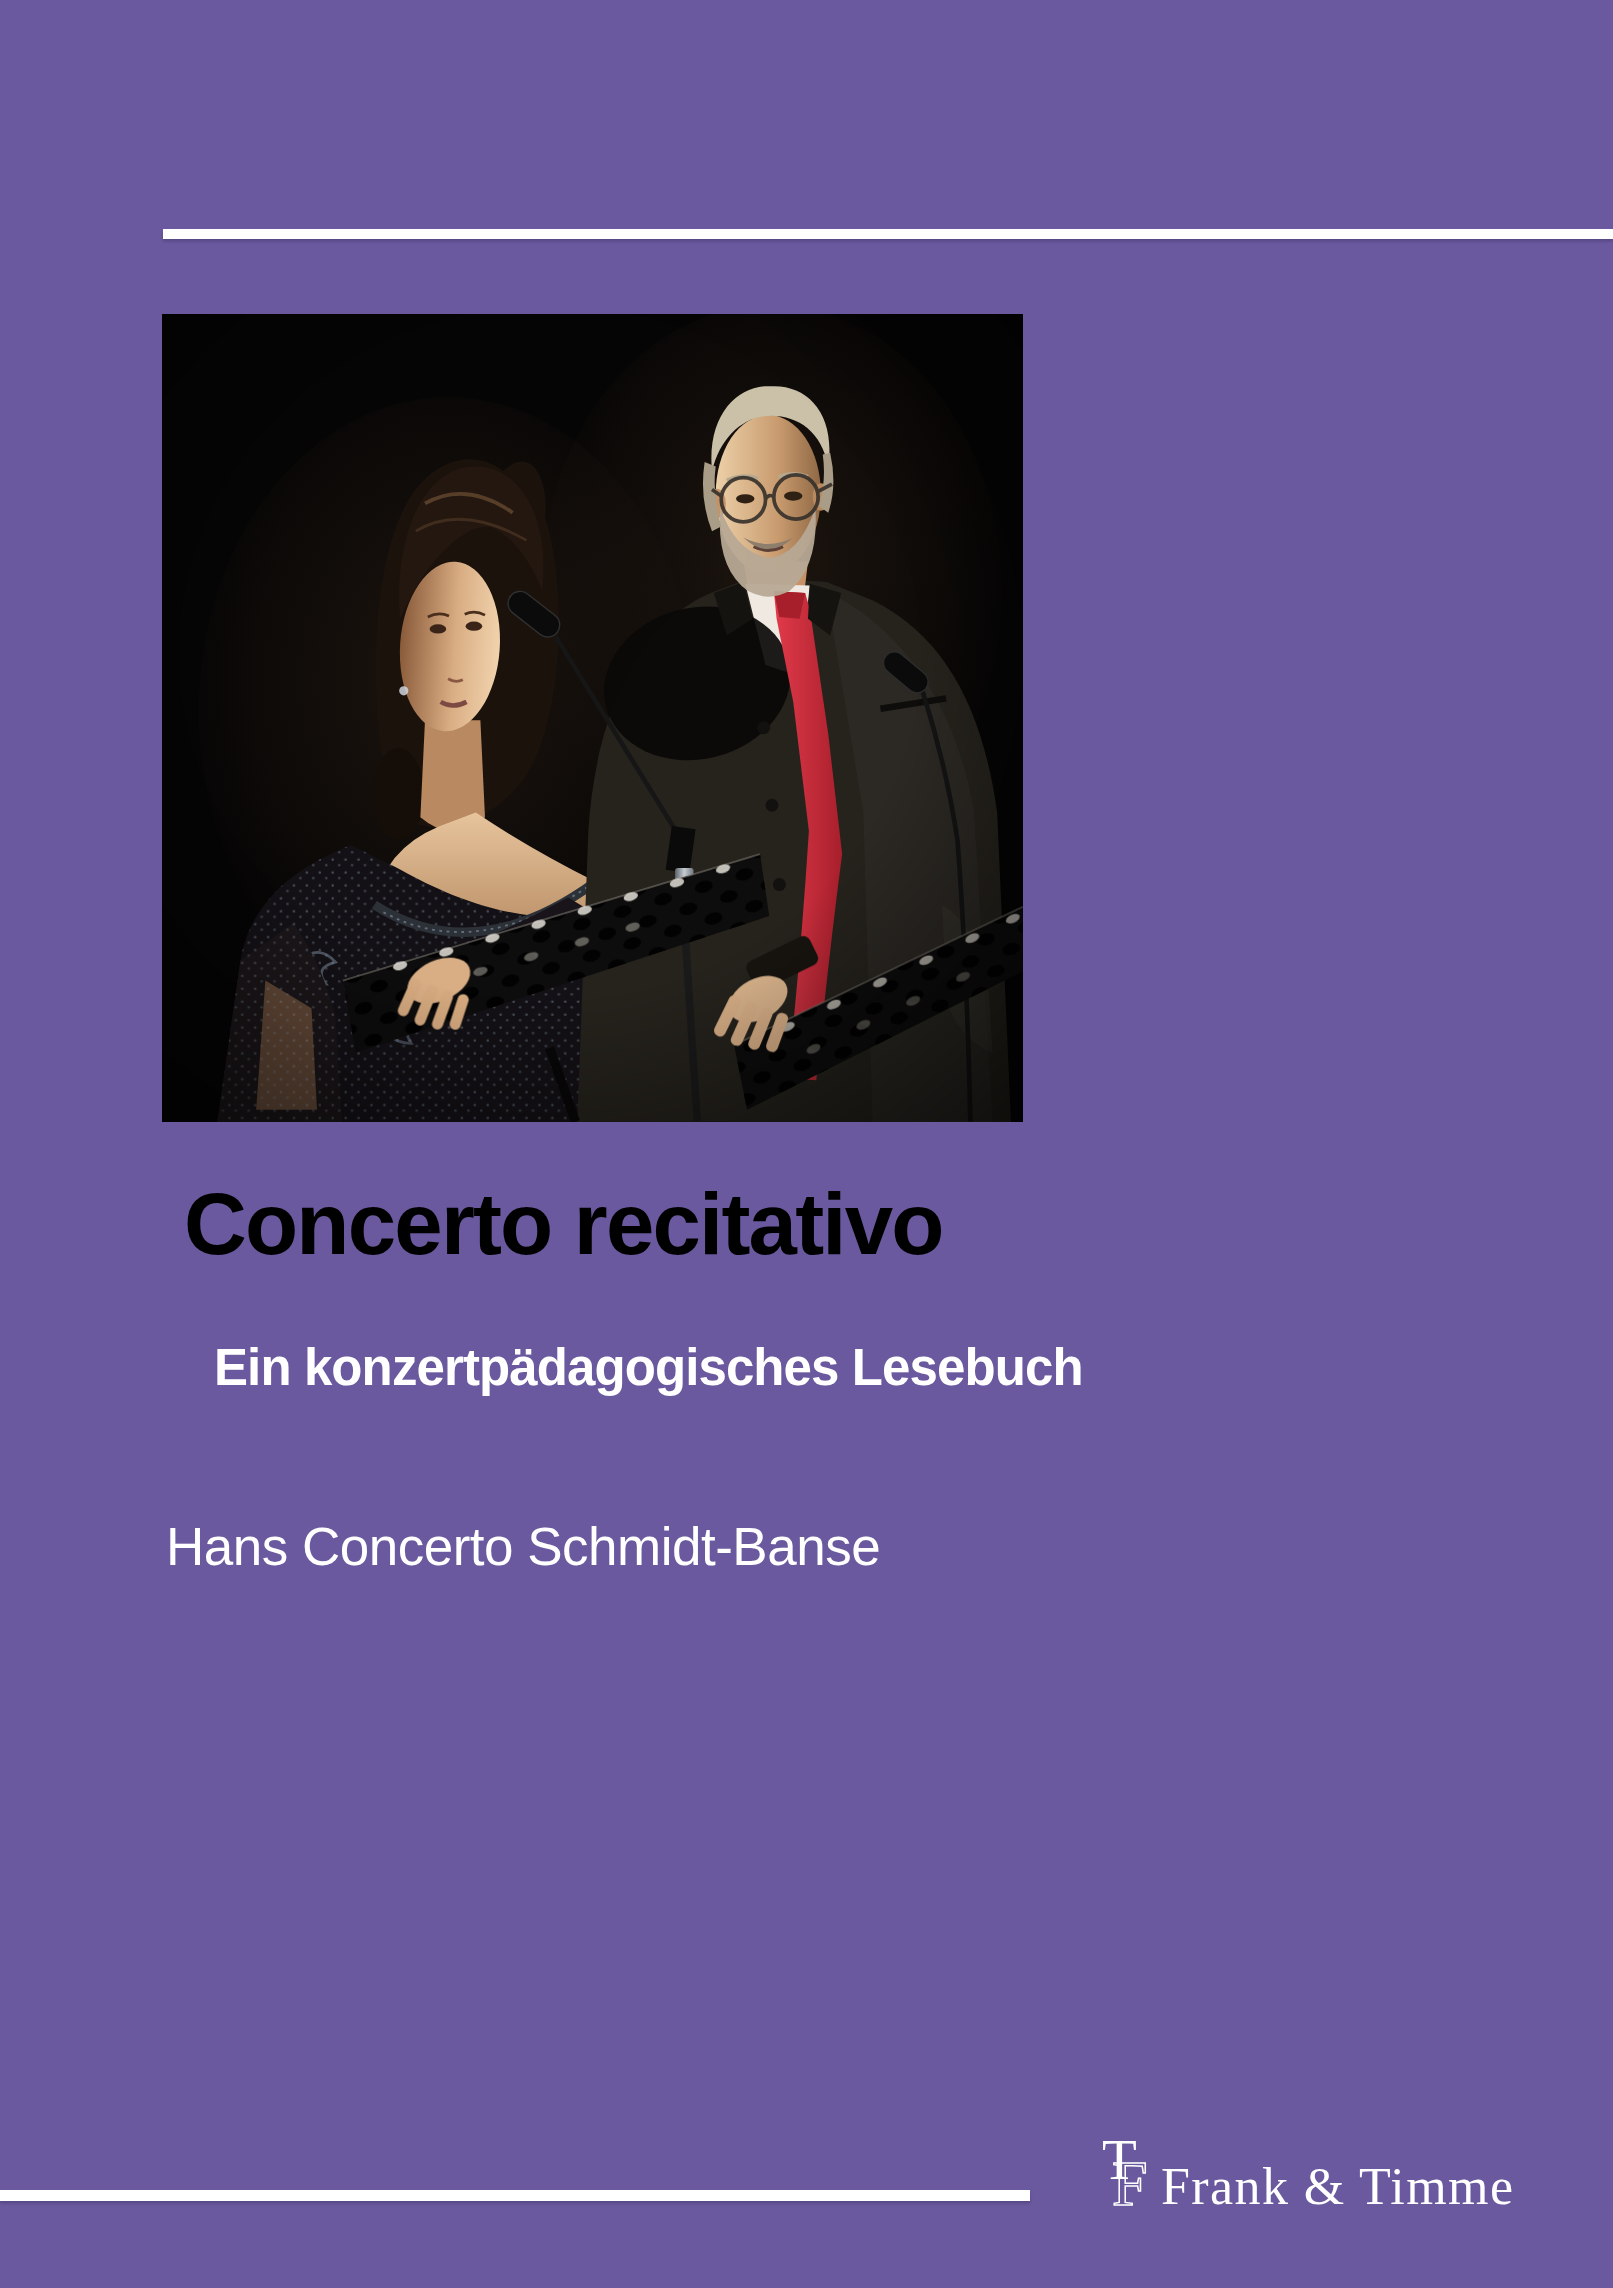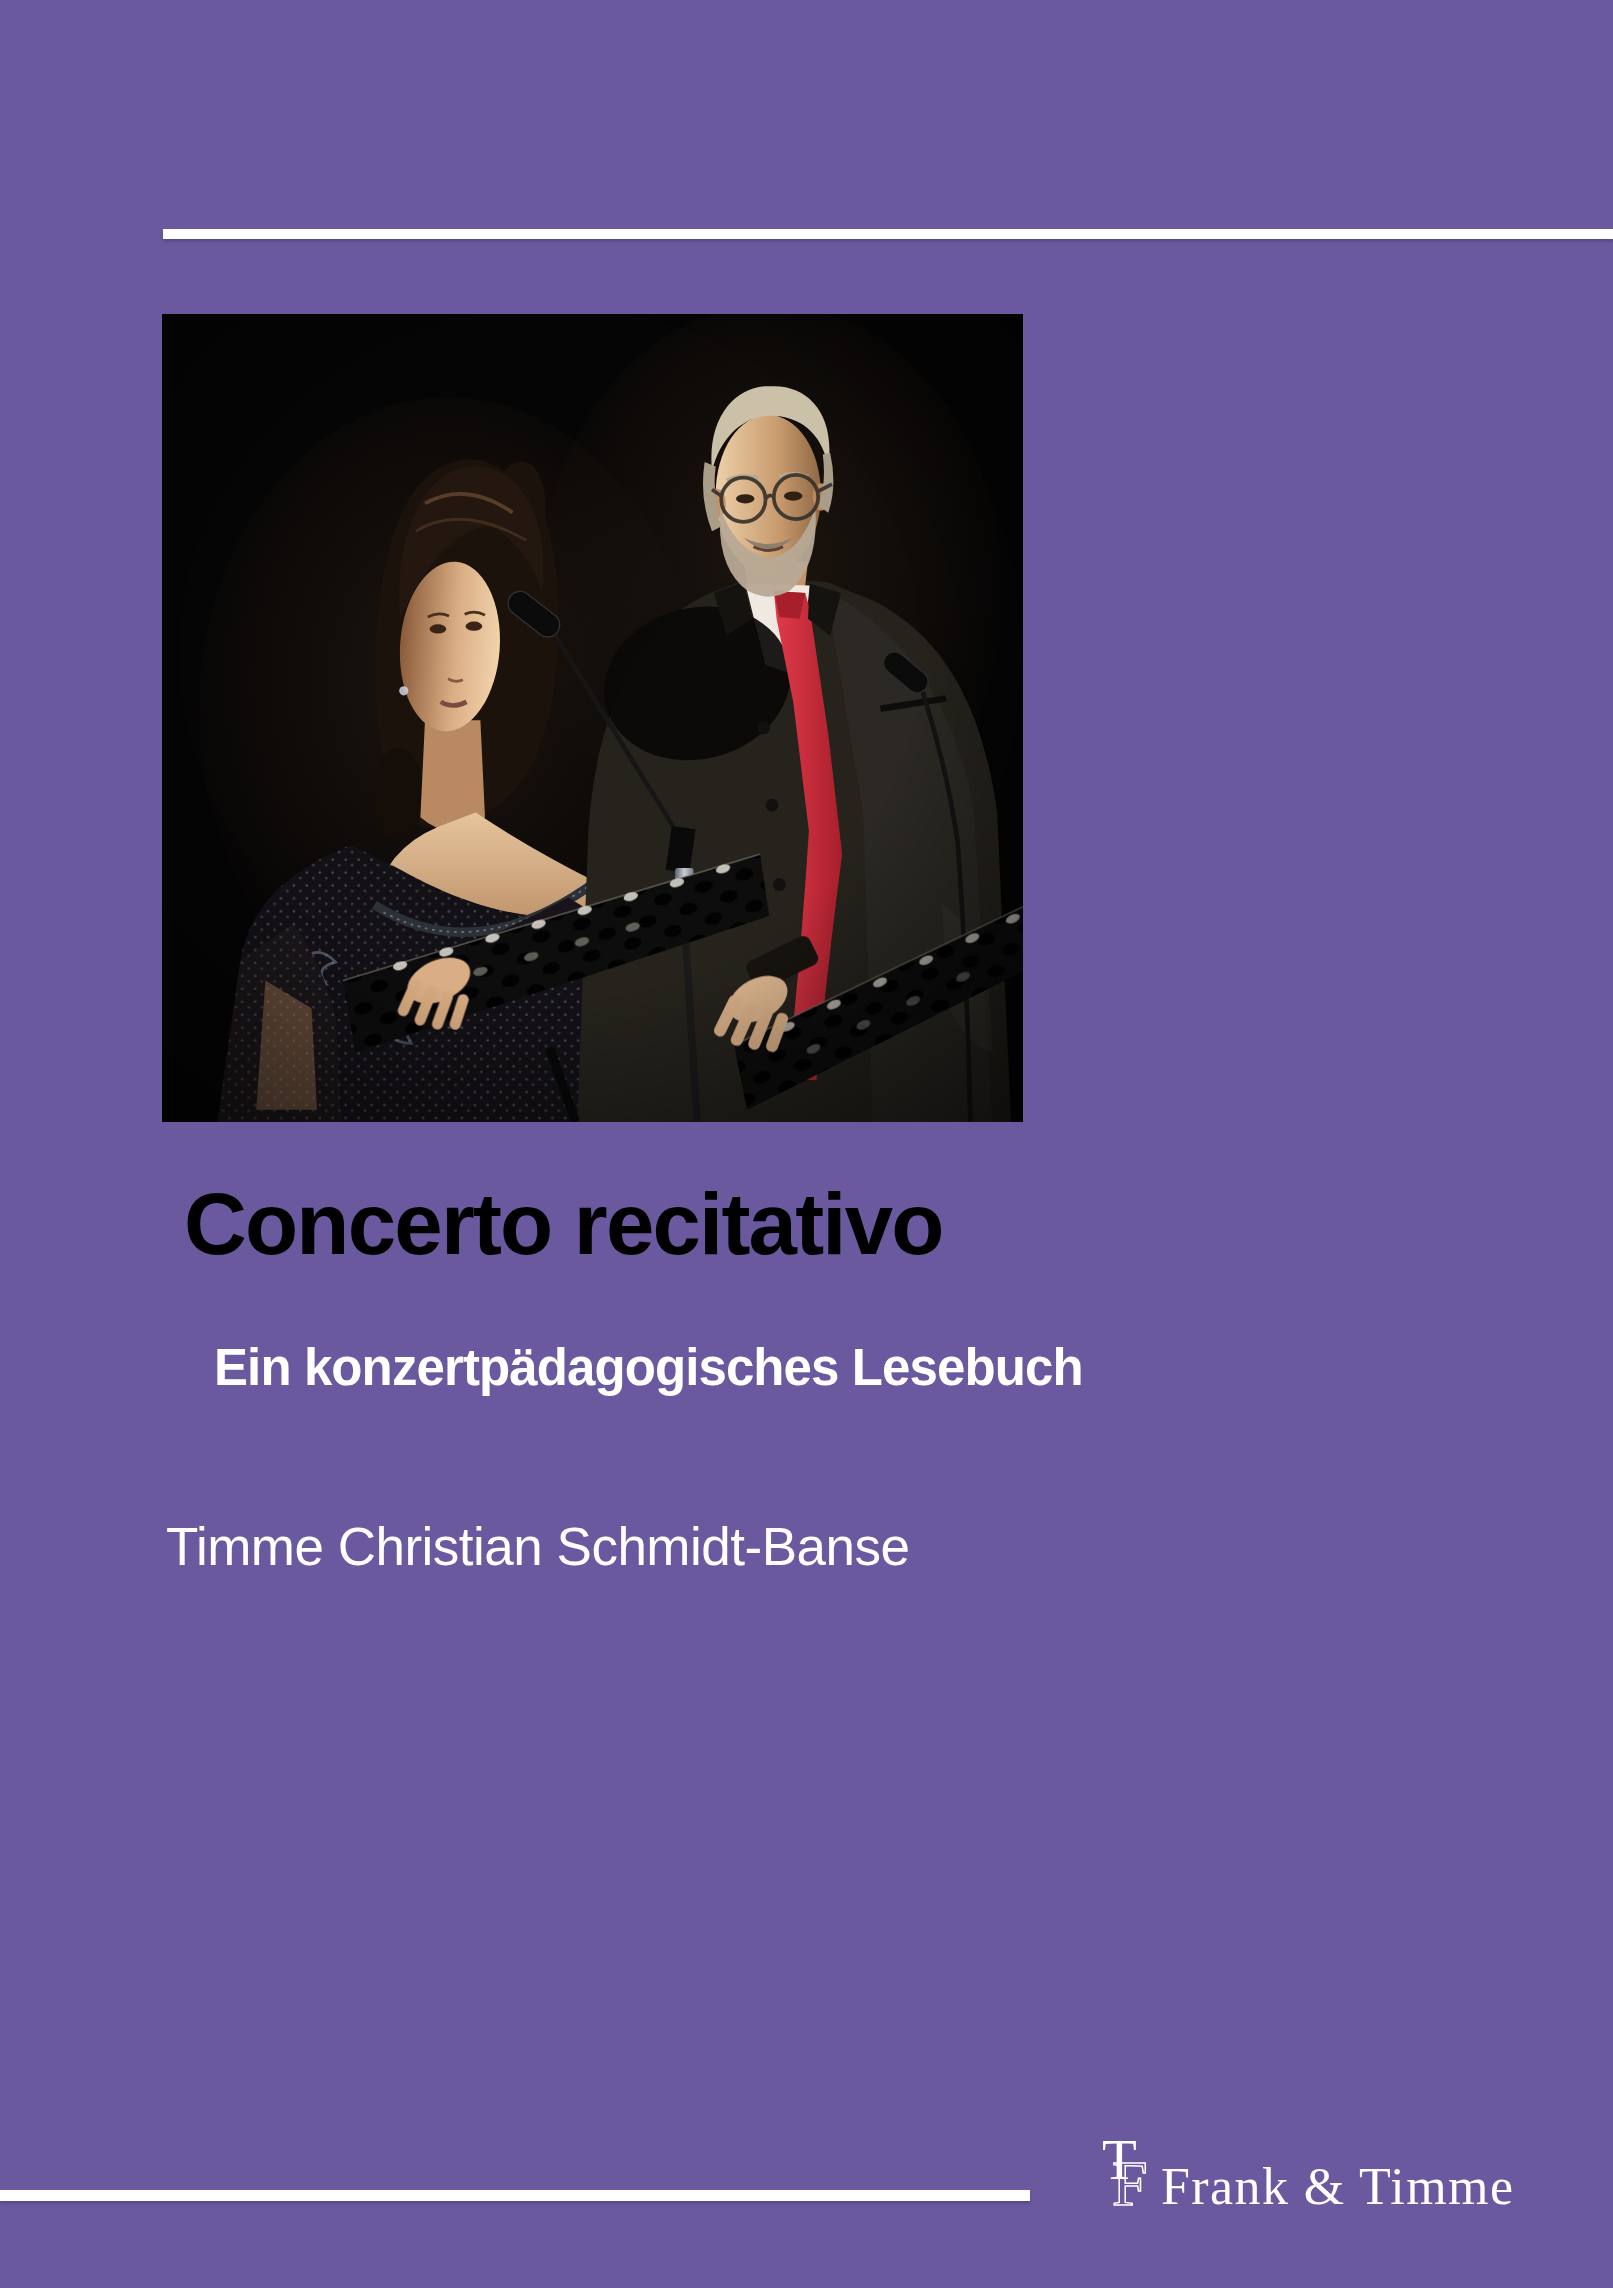--- a/index.html
+++ b/index.html
@@ -244,21 +244,21 @@
         <rect x="642" y="750" width="13" height="48" rx="6" transform="rotate(22 648 774)"></rect>
         <rect x="660" y="756" width="13" height="44" rx="6" transform="rotate(20 666 778)"></rect>
       </g>
 
       <rect x="0" y="0" width="933" height="875" fill="url(#vig)"></rect>
     </svg>
   </div>
 
   <div class="title">Concerto recitativo</div>
   <div class="subtitle">Ein konzertpädagogisches Lesebuch</div>
-  <div class="author">Timme Christian Schmidt-Banse</div>
+  <div class="author">Hans Concerto Schmidt-Banse</div>
 
   <div class="rule rule-bottom"></div>
 
   <div class="publisher">
     <svg class="monogram" width="50" height="68" viewBox="0 0 50 68">
       <text x="10" y="66" font-family="Liberation Serif, serif" font-size="64" fill="none" stroke="#ffffff" stroke-width="1.5">F</text>
       <text x="0" y="40" font-family="Liberation Serif, serif" font-size="57" fill="#ffffff" dominant-baseline="auto">T</text>
     </svg>
     <div class="pub-name">Frank &amp; Timme</div>
   </div>

